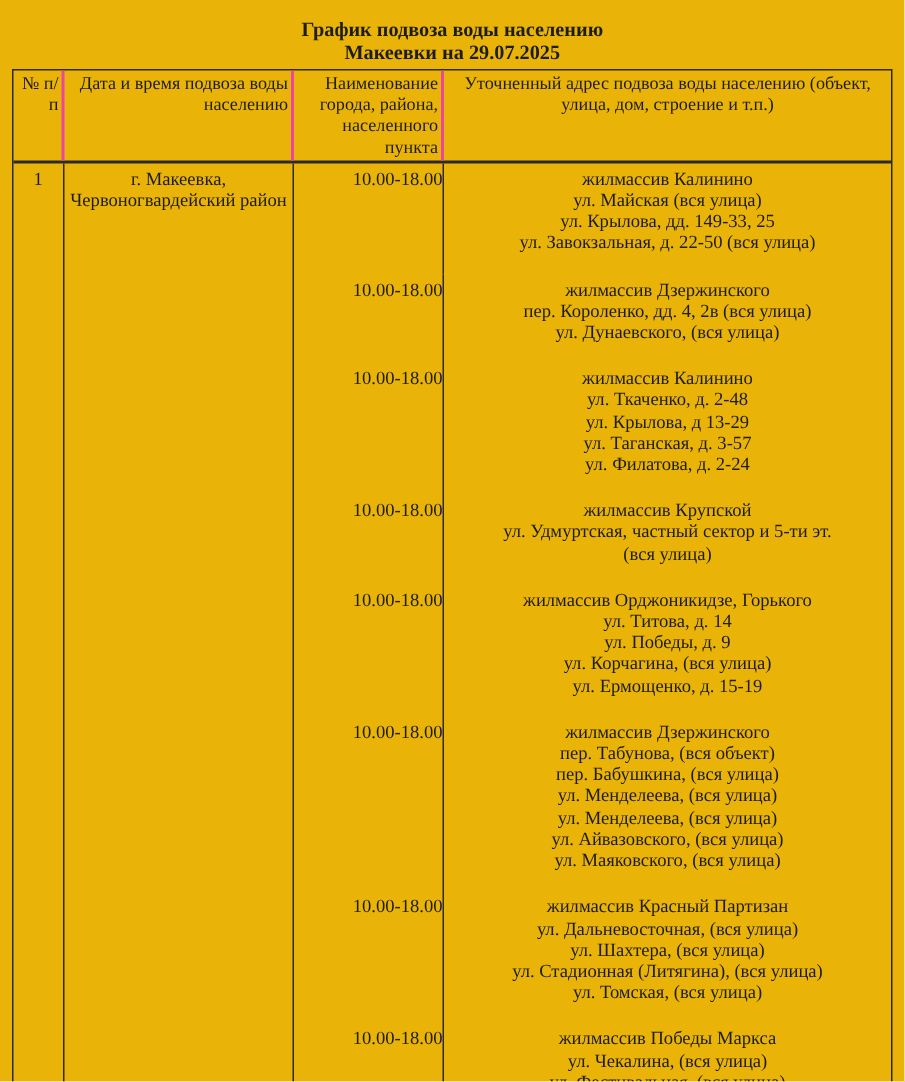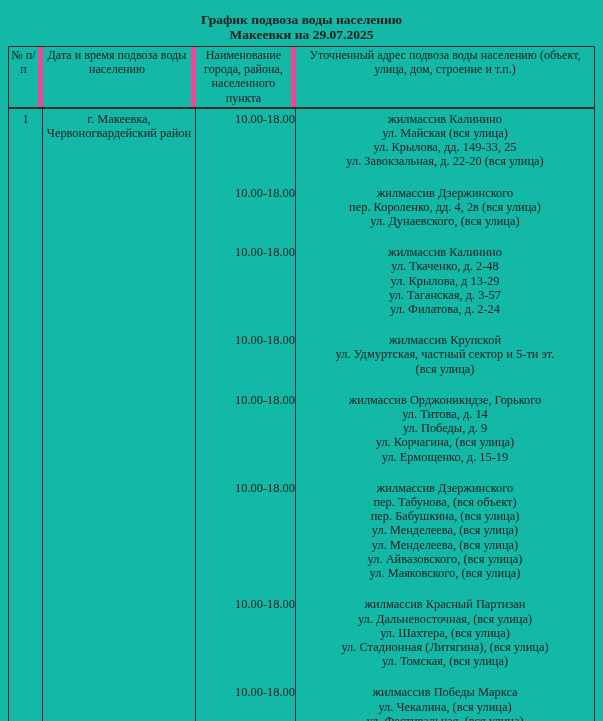--- a/index.html
+++ b/index.html
@@ -1,20 +1,20 @@
 <!DOCTYPE html>
 <html><head>
 <meta charset="utf-8">
 <style>
   * { margin: 0; padding: 0; box-sizing: border-box; }
   html, body { background: #ffffff; }
   .page {
     width: 603px;
     height: 721px;
-    background: #14b8a6;
+    background: #eab308;
     font-family: "Liberation Serif", serif;
     color: #1d1d1d;
     overflow: hidden;
     position: relative;
   }
   .doc-title {
     text-align: center;
     font-weight: bold;
     font-size: 13.5px;
     line-height: 14.5px;
@@ -29,21 +29,21 @@
     grid-template-columns: 34px 153px 100px 1fr;
     border-bottom: 2px solid #2a2a2a;
     min-height: 43px;
   }
   .hcell {
     font-size: 12.1px;
     line-height: 14.2px;
     text-align: center;
     padding: 1px 2px 2px 2px;
   }
-  .hcell:not(:last-child) { border-right: 5px solid #ec4899; }
+  .hcell:not(:last-child) { border-right: 2px solid #ec4899; text-align: right; }
   .body-row {
     display: grid;
     grid-template-columns: 34px 153px 100px 1fr;
   }
   .cell {
     font-size: 12.4px;
     line-height: 14.2px;
     text-align: center;
   }
   .num-cell {
@@ -87,21 +87,21 @@
 
     <div class="body-row">
       <div class="cell num-cell" style="grid-row: 1 / 9;">1</div>
       <div class="cell name-cell" style="grid-row: 1 / 9;">г. Макеевка, Червоногвардейский район</div>
 
     <div class="cell time-cell" style="grid-row: 1;">10.00-18.00</div>
         <div class="cell addr-cell" style="grid-row: 1;">
           <div>жилмассив Калинино</div>
           <div>ул. Майская (вся улица)</div>
           <div>ул. Крылова, дд. 149-33, 25</div>
-          <div>ул. Завокзальная, д. 22-20 (вся улица)</div>
+          <div>ул. Завокзальная, д. 22-50 (вся улица)</div>
         </div>
         <div class="cell time-cell" style="grid-row: 2;">10.00-18.00</div>
         <div class="cell addr-cell" style="grid-row: 2;">
           <div>жилмассив Дзержинского</div>
           <div>пер. Короленко, дд. 4, 2в (вся улица)</div>
           <div>ул. Дунаевского, (вся улица)</div>
         </div>
         <div class="cell time-cell" style="grid-row: 3;">10.00-18.00</div>
         <div class="cell addr-cell" style="grid-row: 3;">
           <div>жилмассив Калинино</div>

